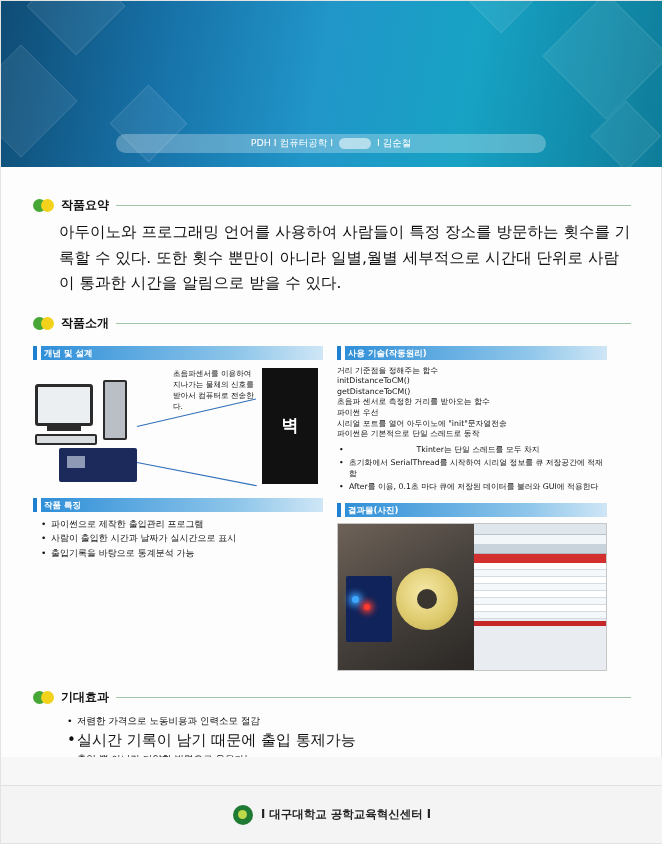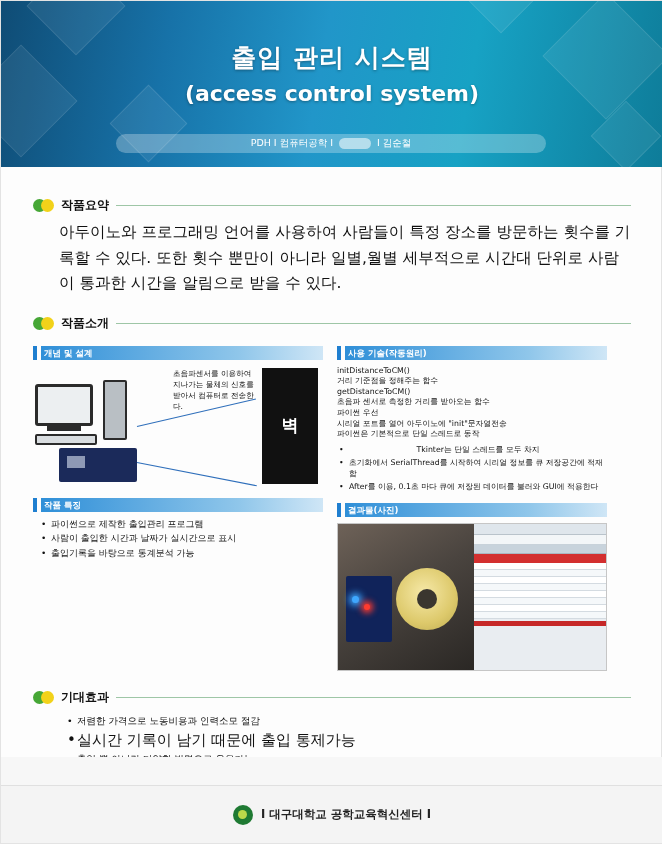--- a/index.html
+++ b/index.html
@@ -264,24 +264,20 @@
 <div class="poster">
 
   <div class="header">
     <div class="hex" style="left:40px; top:-30px; width:70px; height:70px;"></div>
     <div class="hex" style="left:560px; top:10px; width:90px; height:90px;"></div>
     <div class="hex" style="left:470px; top:-40px; width:60px; height:60px;"></div>
     <div class="hex" style="left:120px; top:95px; width:55px; height:55px;"></div>
     <div class="hex" style="left:600px; top:110px; width:50px; height:50px;"></div>
     <div class="hex" style="left:-20px; top:60px; width:80px; height:80px;"></div>
 
-    <div class="hdr-title-wrap">
-      <div class="hdr-title">출입 관리 시스템</div>
-      <div class="hdr-sub">(access control system)</div>
-    </div>
 
     <div class="hdr-bar">
       <span>PDH Ⅰ 컴퓨터공학 Ⅰ</span>
       <span class="pill"></span>
       <span>Ⅰ 김순철</span>
     </div>
   </div>
 
   <div class="body">
 
@@ -338,22 +334,22 @@
           <li>출입기록을 바탕으로 통계분석 가능</li>
         </ul>
       </div>
 
       <div class="col-right">
         <div class="sub-head">
           <span class="accent"></span>
           <span class="label">사용 기술(작동원리)</span>
         </div>
         <div class="plain-lines">
+          <p>거리 기준점을 정해주는 함수</p>
           <p>initDistanceToCM()</p>
-          <p>거리 기준점을 정해주는 함수</p>
           <p>getDistanceToCM()</p>
           <p>초음파 센서로 측정한 거리를 받아오는 함수</p>
           <p>파이썬 우선</p>
           <p>시리얼 포트를 열어 아두이노에 "init"문자열전송</p>
           <p>파이썬은 기본적으로 단일 스레드로 동작</p>
         </div>
         <ul class="bullets" style="margin-left:2px;">
           <li style="font-size:7.8px;text-align:center;">Tkinter는 단일 스레드를 모두 차지</li>
           <li style="font-size:7.8px;">초기화에서 SerialThread를 시작하여 시리얼 정보를 큐 저장공간에 적재함</li>
           <li style="font-size:7.8px;">After를 이용, 0.1초 마다 큐에 저장된 데이터를 불러와 GUI에 적용한다</li>

